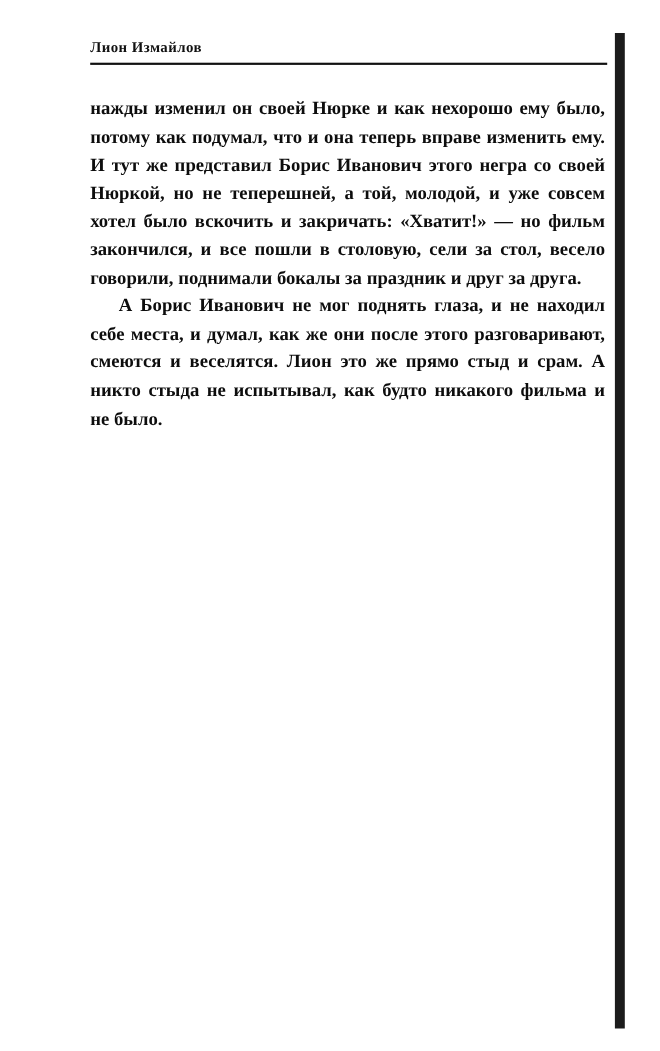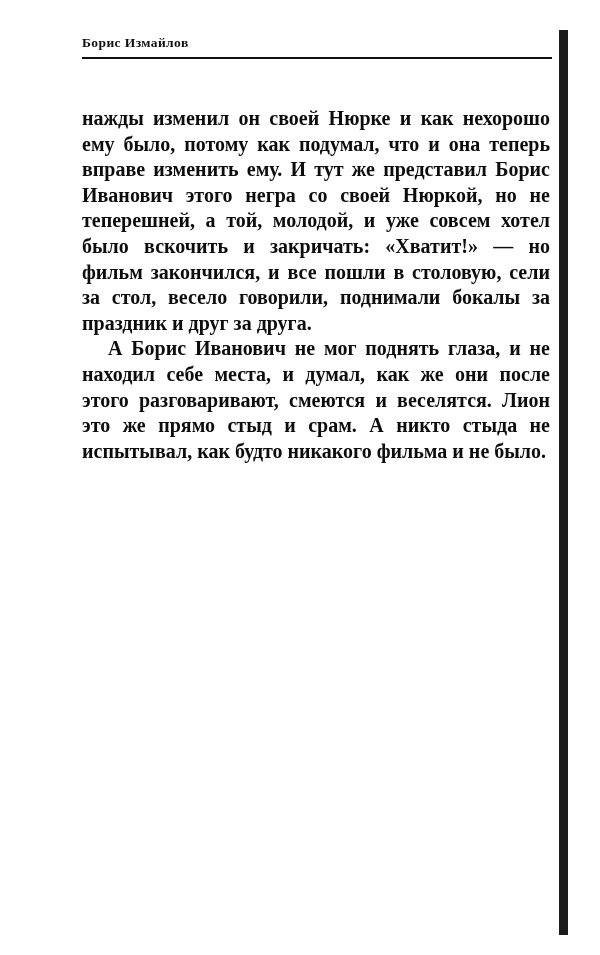--- a/index.html
+++ b/index.html
@@ -53,25 +53,25 @@
   .header-rule {
     margin-top: 6px;
     height: 2.5px;
     background: #111111;
     width: 470px;
   }
 
   .body-text {
     position: absolute;
     left: 82px;
-    top: 106px;
+    top: 86px;
     width: 468px;
     color: #0d0d0d;
     font-family: "Liberation Serif", serif;
-    font-size: 20px;
+    font-size: 17px;
     line-height: 25.6px;
     text-align: justify;
     text-justify: inter-word;
     font-weight: bold;
   }
 
   .body-text p {
     margin: 0;
   }
 
@@ -84,21 +84,21 @@
   }
 </style>
 </head>
 <body>
 
 <div class="page">
 
   <div class="scan-edge"></div>
 
   <div class="header">
-    <div class="running-head">Борис Измайлов</div>
+    <div class="running-head">Лион Измайлов</div>
     <div class="header-rule"></div>
   </div>
 
   <div class="body-text">
     <p>нажды изменил он своей Нюрке и как нехорошо ему было, потому как подумал, что и она теперь вправе изменить ему. И тут же представил Борис Иванович этого негра со своей Нюркой, но не теперешней, а той, молодой, и уже совсем хотел было вскочить и закричать: «Хватит!» — но фильм закончился, и все пошли в столовую, сели за стол, весело говорили, поднимали бокалы за праздник и друг за друга.</p>
     <p class="indent">А Борис Иванович не мог поднять глаза, и не находил себе места, и думал, как же они после этого разговаривают, смеются и веселятся. Лион это же прямо стыд и срам. А никто стыда не испытывал, как будто никакого фильма и не было.</p>
   </div>
 
 </div>
 

